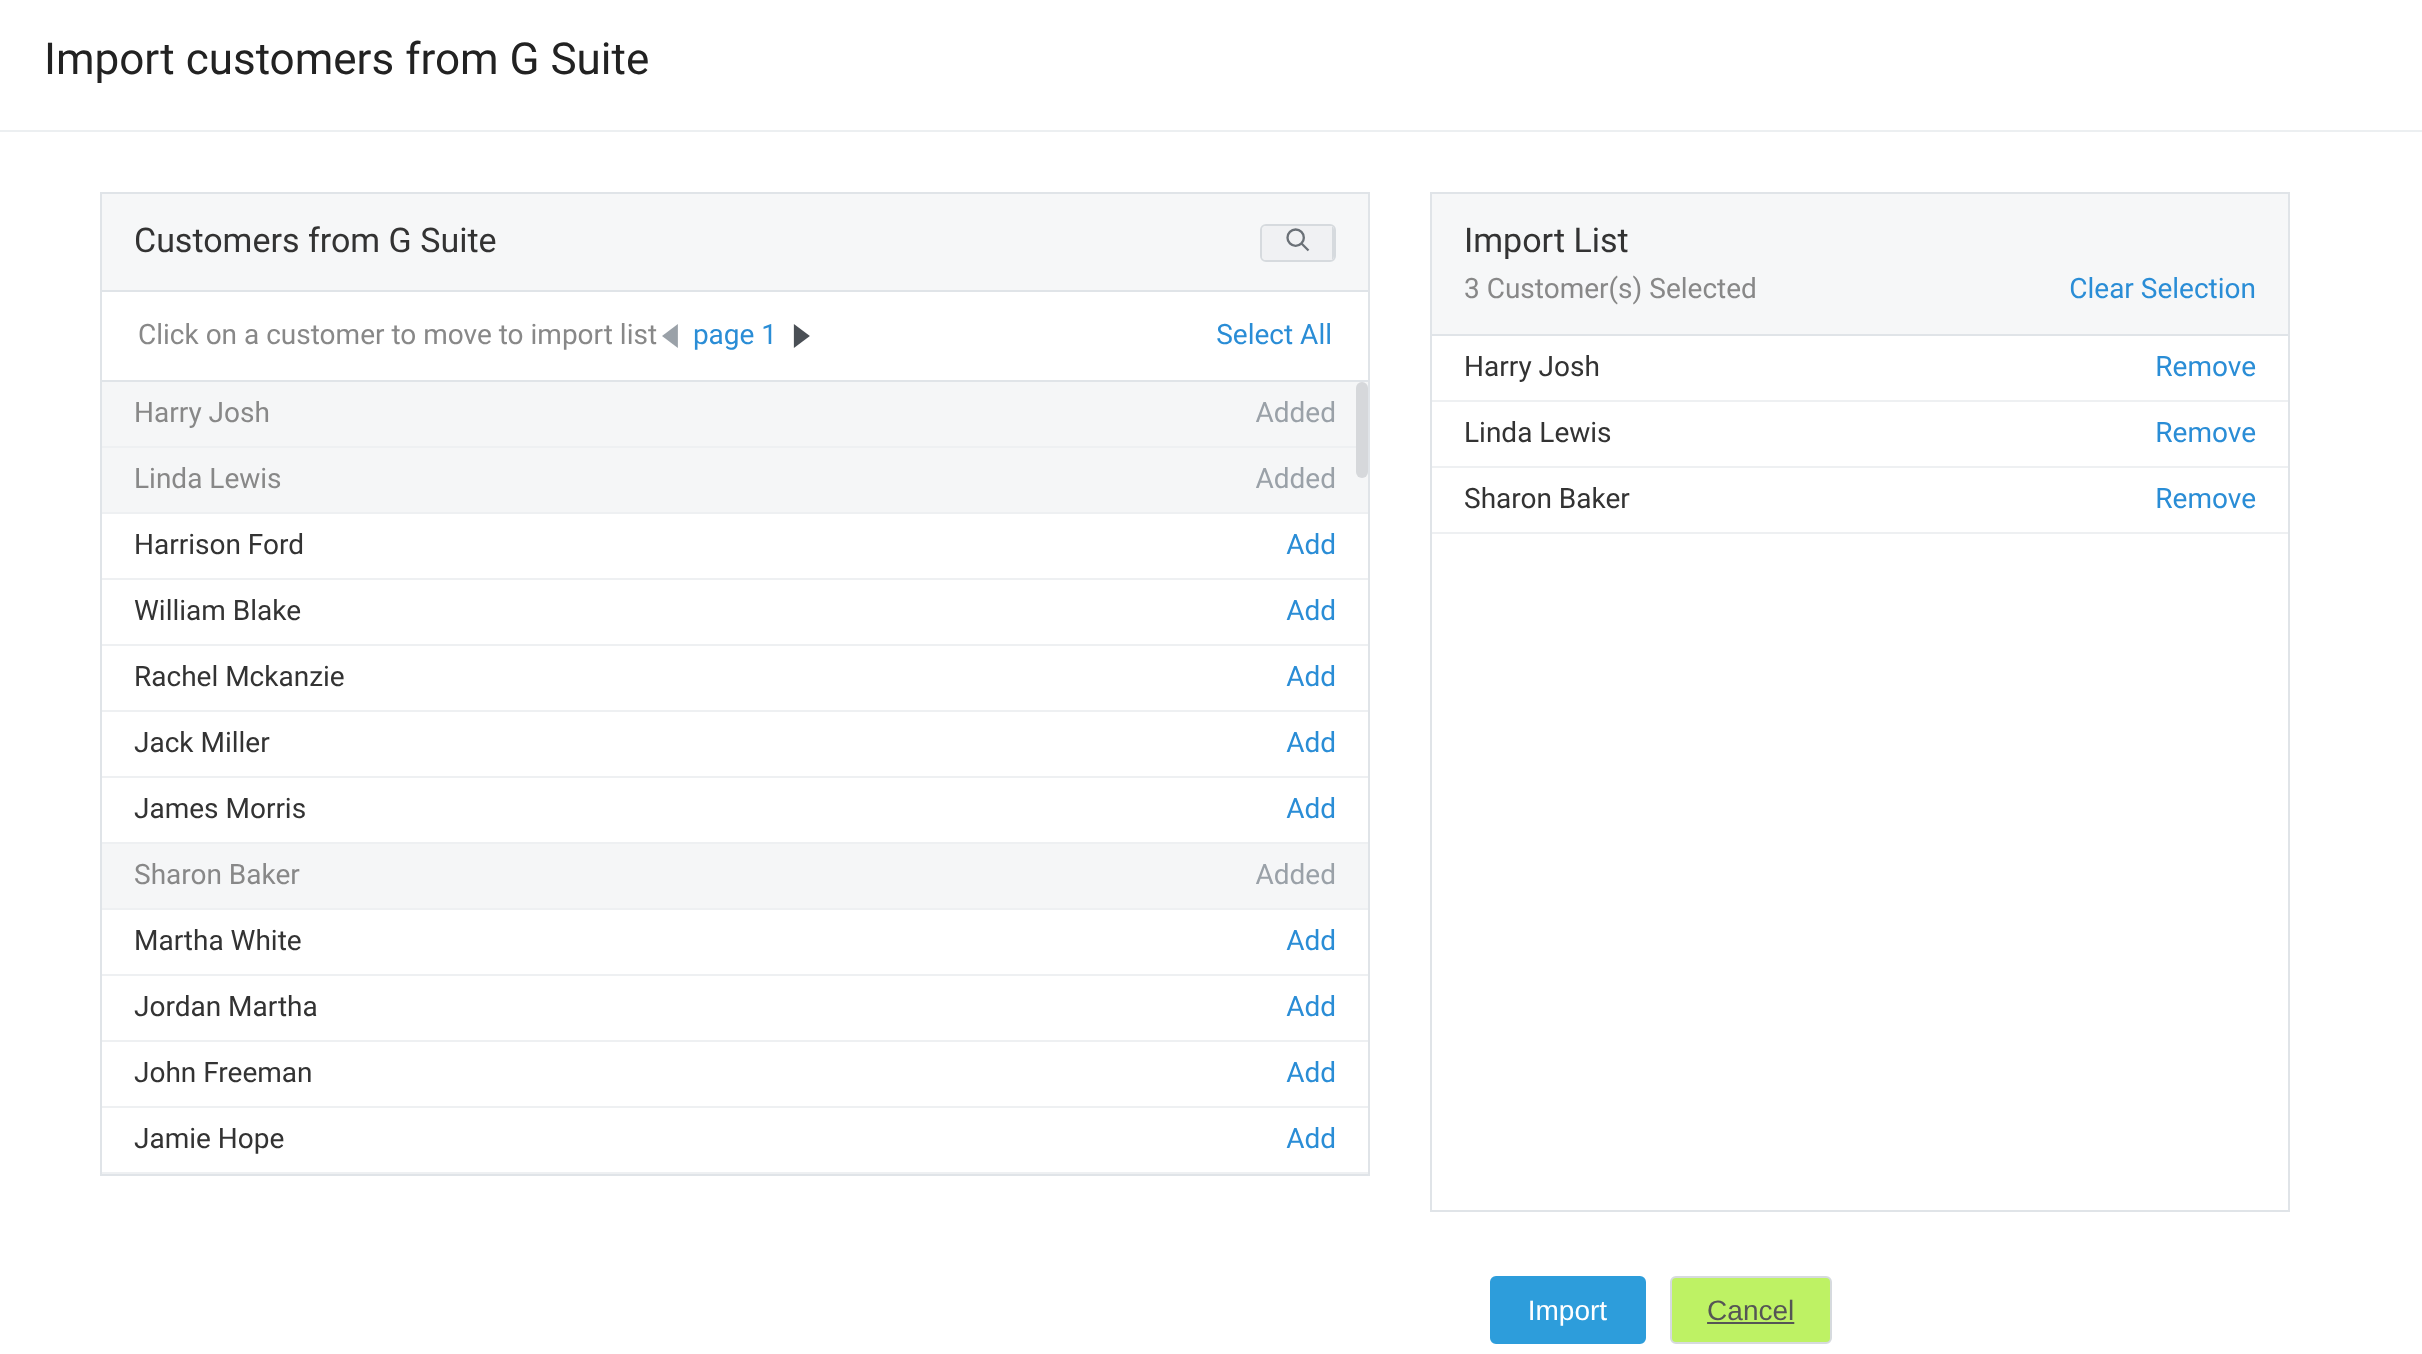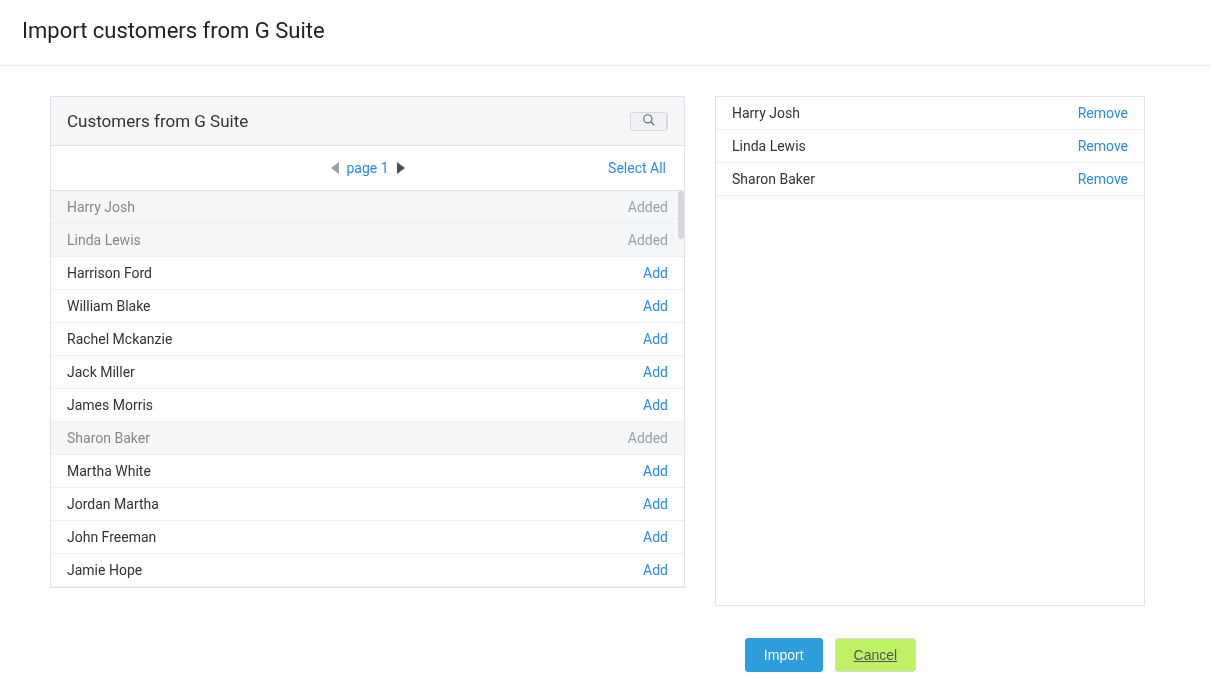--- a/index.html
+++ b/index.html
@@ -200,20 +200,21 @@
             <span>
               <svg width="14" height="14" viewBox="0 0 24 24" fill="none" stroke="#6b7177" stroke-width="2">
                   <circle cx="10" cy="10" r="7"></circle>
                   <line x1="21" y1="21" x2="15" y2="15"></line>
                 </svg>
             </span>
           </button>
         </div>
       </div>
       <div class="left-header-bottom">
+        <span class="hint-text">Click on a customer to move to import list</span>
         <div class="pager">
           <span class="pager-arrow">
             <svg width="10" height="12" viewBox="0 0 10 12">
                 <polygon points="8,0 8,12 0,6" fill="#9aa1a8"></polygon>
               </svg>
           </span>
           <span class="pager-label">page 1</span>
           <span class="pager-arrow">
             <svg width="10" height="12" viewBox="0 0 10 12">
                 <polygon points="2,0 2,12 10,6" fill="#4a4f55"></polygon>
@@ -270,20 +271,27 @@
           <span class="row-action-add">Add</span>
         </div>
         <div class="row">
           <span class="row-name">Jamie Hope</span>
           <span class="row-action-add">Add</span>
         </div>
       </div>
   </div>
 
   <div class="panel right-panel">
+    <div class="panel-header right-header">
+      <div class="panel-title">Import List</div>
+      <div class="right-sub">
+        <span class="right-sub-text">3 Customer(s) Selected</span>
+        <span class="clear-selection">Clear Selection</span>
+      </div>
+    </div>
     <div class="list" id="import-list">
         <div class="row">
           <span class="row-name">Harry Josh</span>
           <span class="row-action-remove">Remove</span>
         </div>
         <div class="row">
           <span class="row-name">Linda Lewis</span>
           <span class="row-action-remove">Remove</span>
         </div>
         <div class="row">

